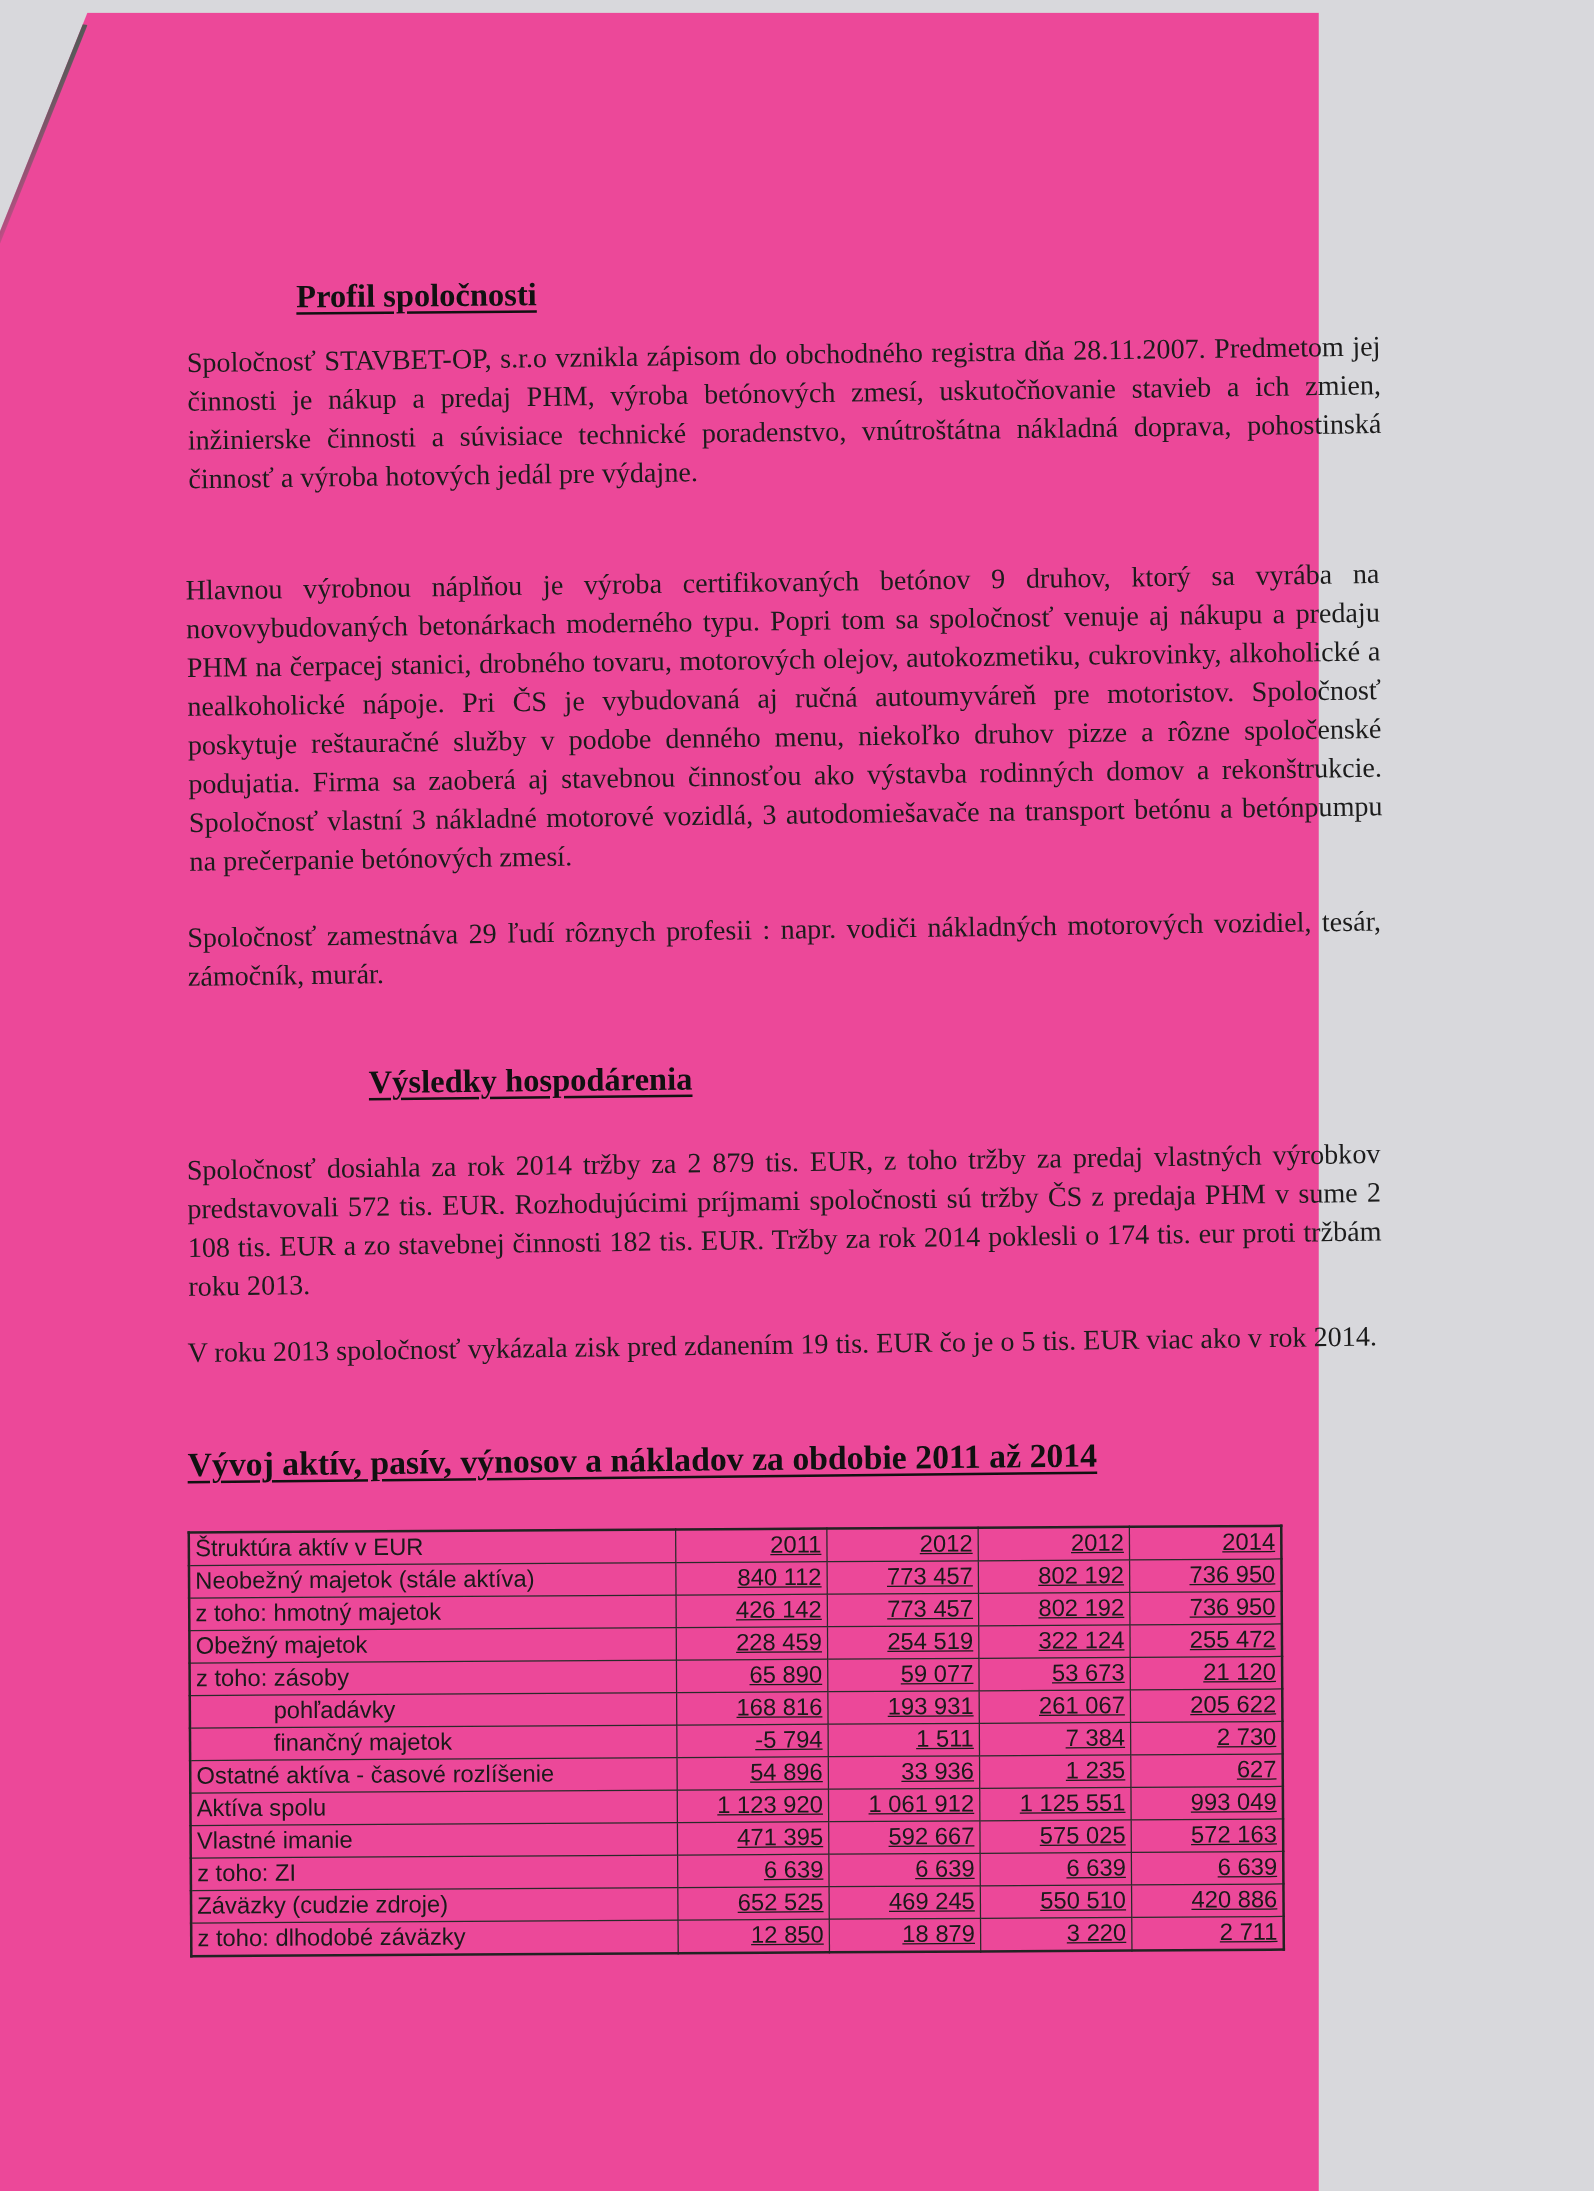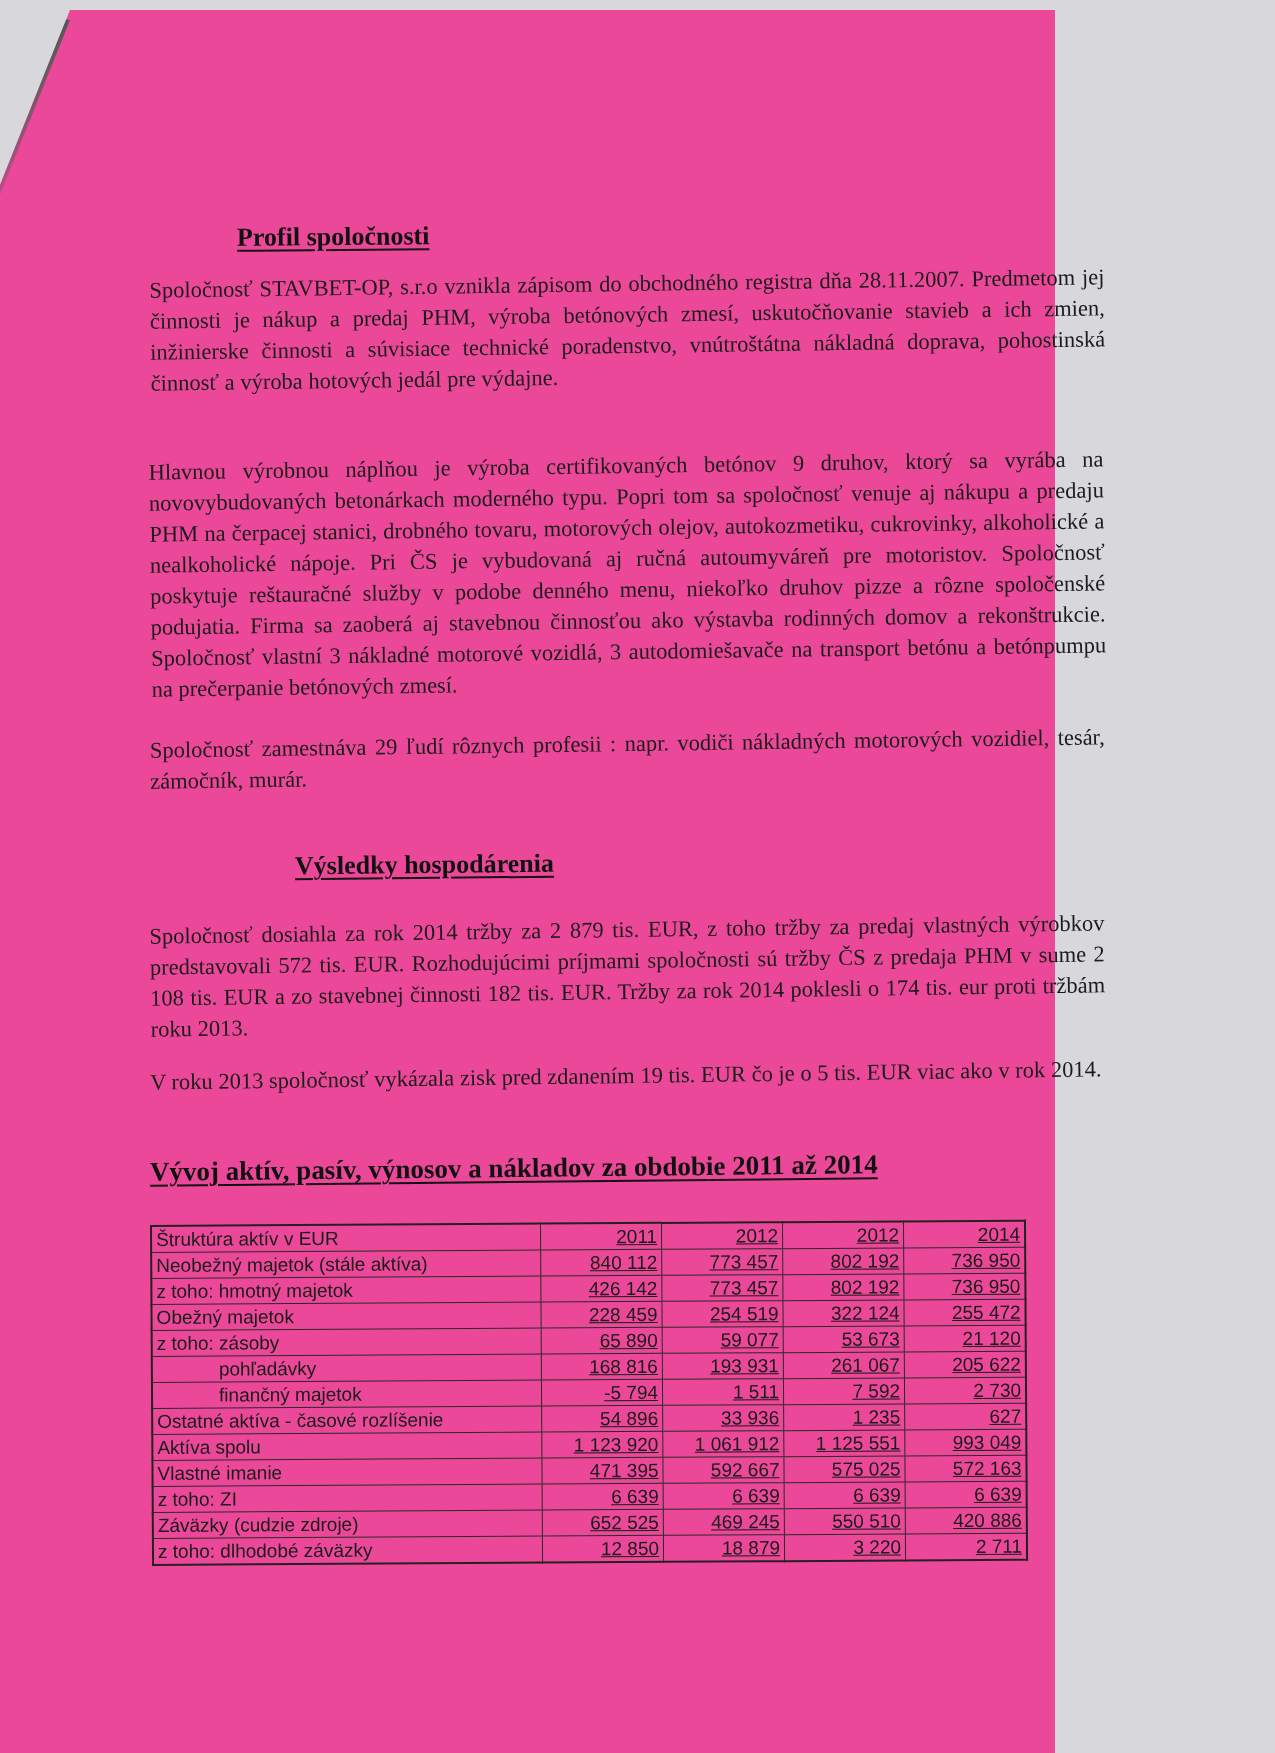--- a/index.html
+++ b/index.html
@@ -135,21 +135,21 @@
           <td class="lbl indent">pohľadávky</td>
           <td class="num">168 816</td>
           <td class="num">193 931</td>
           <td class="num">261 067</td>
           <td class="num">205 622</td>
         </tr>
         <tr>
           <td class="lbl indent">finančný majetok</td>
           <td class="num">-5 794</td>
           <td class="num">1 511</td>
-          <td class="num">7 592</td>
+          <td class="num">7 384</td>
           <td class="num">2 730</td>
         </tr>
         <tr>
           <td class="lbl">Ostatné aktíva - časové rozlíšenie</td>
           <td class="num">54 896</td>
           <td class="num">33 936</td>
           <td class="num">1 235</td>
           <td class="num">627</td>
         </tr>
         <tr>

